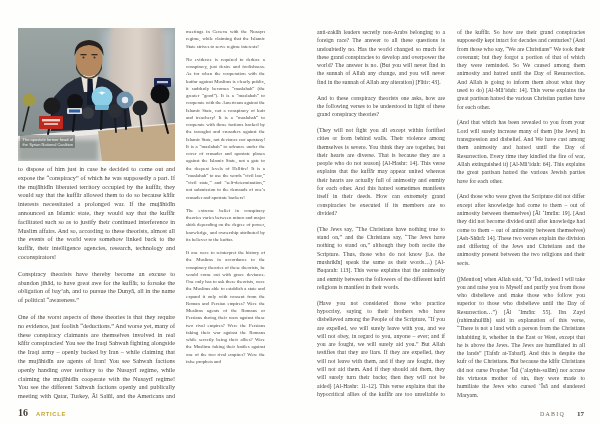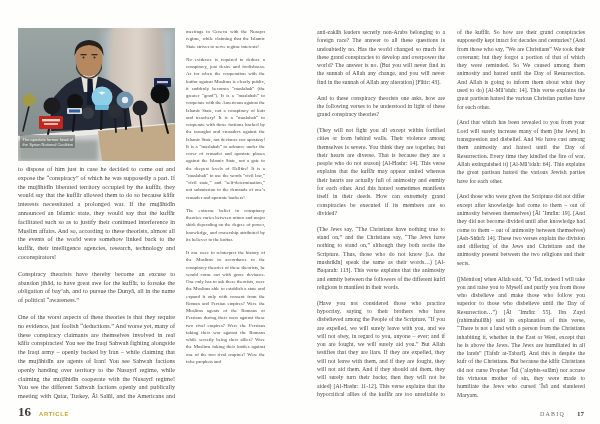--- a/index.html
+++ b/index.html
@@ -33,21 +33,21 @@
     position:absolute;left:2px;top:107px;
     font-family:"Liberation Sans", sans-serif;
     font-size:4px;line-height:5px;color:#f3f3ef;
     background:rgba(48,54,53,0.38);
     padding:1.5px 2.5px;max-width:76px;
     text-align:left;
   }
   .footer-left{
     position:absolute;left:18px;top:402px;white-space:nowrap;
   }
-  .footer-left .pnum{font-size:13px;font-weight:bold;color:#3f3a34;}
+  .footer-left .pnum{font-size:10px;font-weight:bold;color:#3f3a34;}
   .footer-left .section{
     font-family:"Liberation Sans", sans-serif;
     font-size:5.8px;font-weight:bold;color:var(--accent-gold);
     letter-spacing:0.7px;margin-left:4px;
   }
   .footer-right{
     position:absolute;right:16px;top:402px;white-space:nowrap;text-align:right;
   }
   .footer-right .brand{
     font-size:6px;color:var(--footer-brand);letter-spacing:1.2px;

